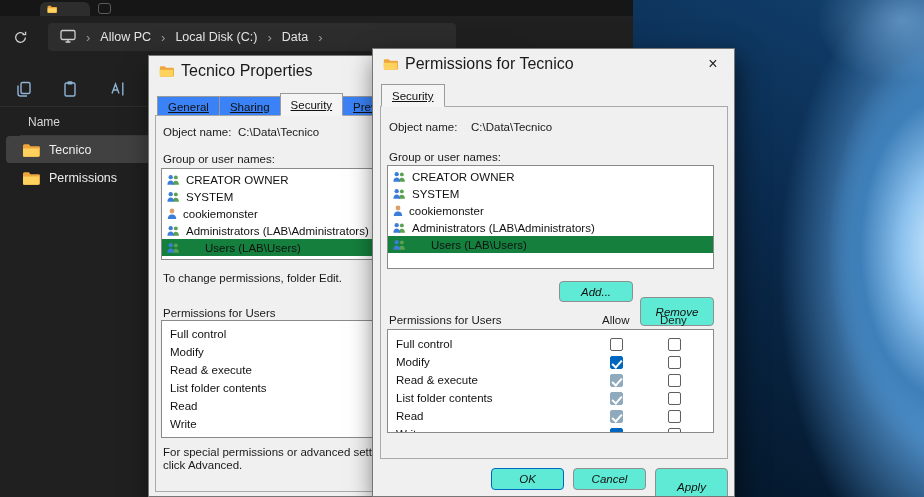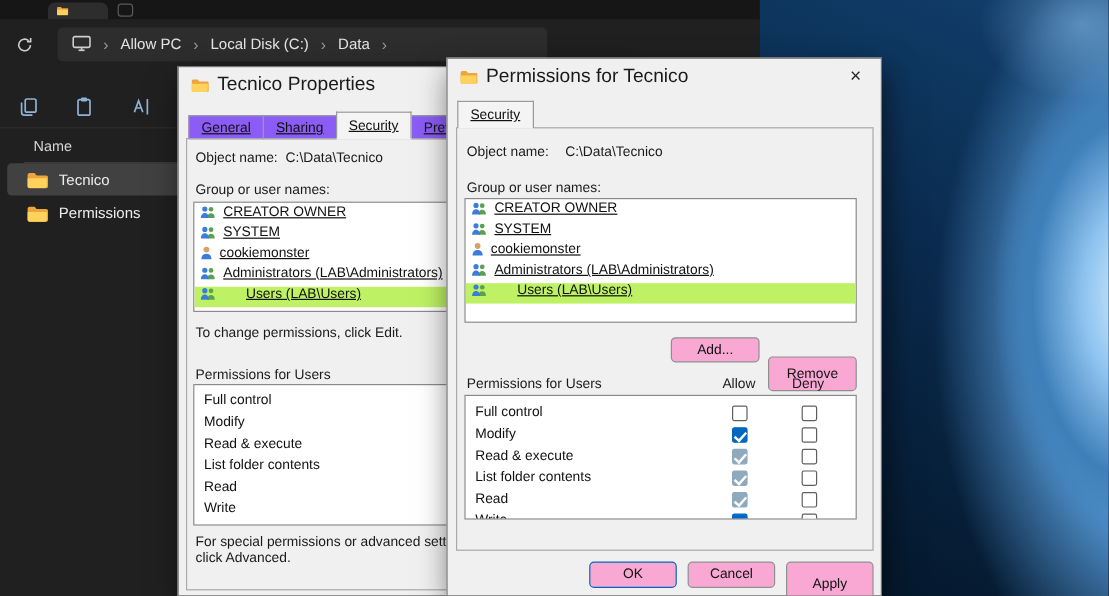--- a/index.html
+++ b/index.html
@@ -38,39 +38,39 @@
   .filerow.selected { background:#414141; }
 
   
   .dialog { position:absolute; background:#f0f0f0; border:1px solid #767676; box-shadow:3px 10px 24px rgba(0,0,0,.55); font-size:11.5px; color:#111; }
   .d1 { left:148px; top:55px; width:362px; height:442px; z-index:5; overflow:hidden; }
   .d2 { left:372px; top:48px; width:363px; height:449px; z-index:10; overflow:hidden; }
   .titlebar { height:30px; display:flex; align-items:center; gap:7px; padding:0 10px; font-size:16px; color:#1a1a1a; }
   .close-btn { position:absolute; right:0; top:0; width:42px; height:30px; display:flex; align-items:center; justify-content:center; font-size:16px; color:#222; }
 
   .tabs { position:absolute; display:flex; align-items:flex-start;text-decoration:underline; }
-  .tab { height:20px; line-height:20px; padding:0 10px; background:#8b5cf6; border:1px solid #9a9a9a; margin-right:-1px; position:relative; font-size:11.5px; white-space:nowrap; }
+  .tab { height:20px; line-height:20px; padding:0 10px; background:#3b82f6; border:1px solid #9a9a9a; margin-right:-1px; position:relative; font-size:11.5px; white-space:nowrap; }
   .tab.active { height:23px; line-height:23px; margin-top:-3px; background:#f4f4f4; border-bottom:1px solid #f4f4f4; z-index:2; }
   .tabpanel { position:absolute; border:1px solid #a9a9a9; }
 
   .label { position:absolute; white-space:nowrap; color:#1a1a1a; }
   .listbox { position:absolute; background:#fff; border:1px solid #8a8a8a; overflow:hidden; padding-top:2px; }
-  .lb-row { height:17px; display:flex; gap:5px; padding-left:4px; white-space:nowrap;text-decoration:underline; }
-  .lb-row.selected { background:#bef264;gap:24px; }
+  .lb-row { height:17px; display:flex; align-items:center; gap:5px; padding-left:4px; white-space:nowrap; }
+  .lb-row.selected { background:#15803d;gap:24px; }
 
   .permbox { position:absolute; background:#fff; border:1px solid #8a8a8a; overflow:hidden; padding-top:6px; }
   .p-row { position:relative; height:18px; }
   .p-row .p-label { position:absolute; left:8px; top:2px; white-space:nowrap; }
   .cb { position:absolute; top:2px; width:13px; height:13px; background:#fff; border:1px solid #5f5f5f; border-radius:2px; }
   .cb.allow { left:222px; } .cb.deny { left:280px; }
   .cb.cb-checked { background:#0067c0; border-color:#0067c0; }
   .cb.cb-checked-disabled { background:#8fa9bd; border-color:#8fa9bd; }
   .cb.cb-checked::after, .cb.cb-checked-disabled::after { content:""; position:absolute; left:3px; top:0.5px; width:4px; height:8px; border:solid #fff; border-width:0 2px 2px 0; transform:rotate(42deg); }
 
-  .btn { position:absolute; background:#f9a8d4; border:1px solid #8f8f8f; border-radius:4px; display:flex; align-items:center; justify-content:center; font-size:11.5px; color:#111; }
+  .btn { position:absolute; background:#5eead4; border:1px solid #8f8f8f; border-radius:4px; display:flex; align-items:center; justify-content:center; font-size:11.5px; color:#111;font-style:italic; }
   .btn.default { border-color:#0067c0; }
 
   .d1 .simple-lb { position:absolute; background:#fff; border:1px solid #8a8a8a; overflow:hidden; padding:4px 0 0 8px; }
   .d1 .simple-lb div { height:18px; line-height:18px; white-space:nowrap; }
 </style>
 </head>
 <body>
 
 <div class="screen">
 
@@ -213,21 +213,21 @@
         <svg width="15" height="12" viewBox="0 0 16 12">
             <circle cx="10.5" cy="3.2" r="2.1" fill="#59a14f"></circle>
             <path d="M7.2 11c0-3 1.6-4.2 3.3-4.2s3.3 1.2 3.3 4.2z" fill="#59a14f"></path>
             <circle cx="5" cy="3" r="2.3" fill="#3b7dd8"></circle>
             <path d="M1.5 11c0-3.2 1.7-4.5 3.5-4.5s3.5 1.3 3.5 4.5z" fill="#3b7dd8"></path>
           </svg>
         <span>Users (LAB\Users)</span>
       </div>
     </div>
 
-    <span class="label" style="left:14px; top:216px;">To change permissions, click Edit.</span>
+    <span class="label" style="left:14px; top:216px;">To change permissions, folder Edit.</span>
 
     <span class="label" style="left:14px; top:251px;">Permissions for Users</span>
 
     <div class="simple-lb" style="left:12px; top:264px; width:334px; height:118px;">
       <div>Full control</div>
       <div>Modify</div>
       <div>Read &amp; execute</div>
       <div>List folder contents</div>
       <div>Read</div>
       <div>Write</div>

